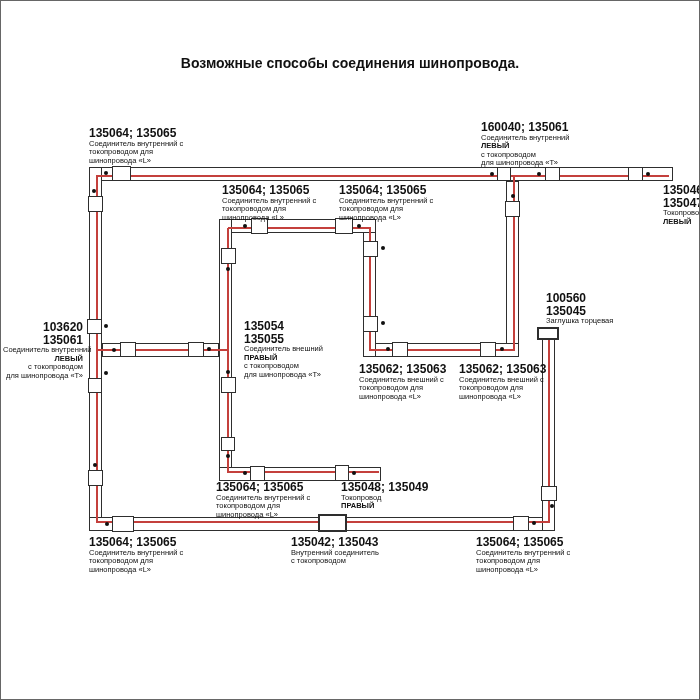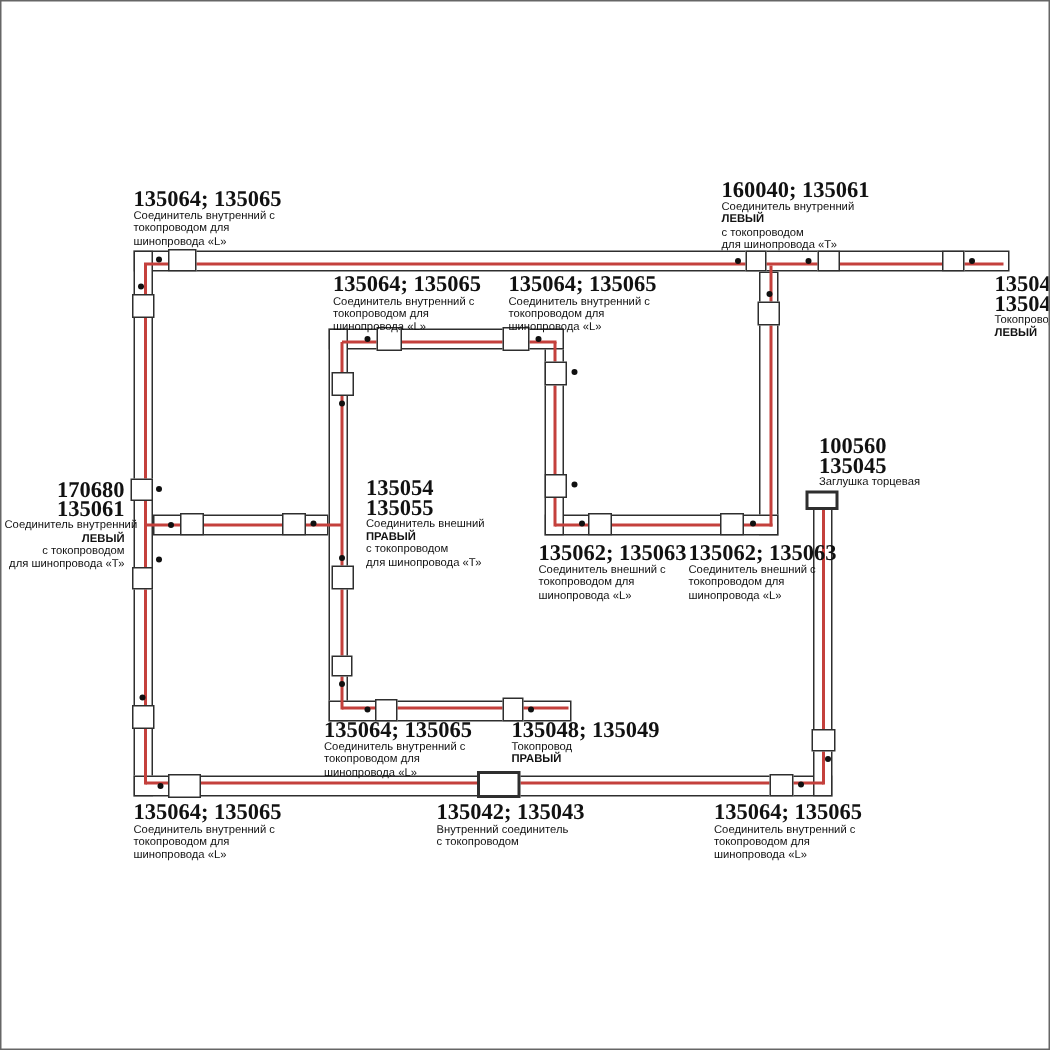--- a/index.html
+++ b/index.html
@@ -9,29 +9,30 @@
     font-family:"Liberation Sans","DejaVu Sans",sans-serif;color:#111;
   }
   .title{position:absolute;left:0;width:100%;text-align:center;font-weight:bold;
          font-size:14px;white-space:nowrap;z-index:6;}
   .seg{position:absolute;background:#fff;border:1.5px solid #2e2e2e;box-sizing:border-box;z-index:1;}
   .red{position:absolute;background:#c4403c;z-index:2;}
   .box{position:absolute;background:#fff;border:1.6px solid #2e2e2e;box-sizing:border-box;z-index:3;}
   .wbox{border-width:2px;}
   .dot{position:absolute;width:4px;height:4px;border-radius:50%;background:#101010;z-index:4;}
   .lbl{position:absolute;z-index:5;font-size:7.5px;line-height:8.6px;white-space:nowrap;}
-  .lbl .code{font-weight:bold;font-size:15px;line-height:12.5px;font-family:Liberation Serif, serif;}
+  .lbl .code{font-weight:bold;font-size:12px;line-height:12.5px;}
   .db{font-weight:bold;}
   .ralign{text-align:right;}
 </style>
 </head>
 <body>
 
 <div id="canvas">
 
+  <div class="title" style="top:54px">Возможные способы соединения шинопровода.</div>
 
   <div class="seg" style="left:88px;top:166px;width:584px;height:14px"></div>
   <div class="seg" style="left:88px;top:166px;width:13px;height:364px"></div>
   <div class="seg" style="left:88px;top:516px;width:466px;height:14px"></div>
   <div class="seg" style="left:541px;top:336px;width:13px;height:194px"></div>
   <div class="seg" style="left:505px;top:180px;width:13px;height:176px"></div>
   <div class="seg" style="left:362px;top:342px;width:156px;height:14px"></div>
   <div class="seg" style="left:362px;top:218px;width:13px;height:138px"></div>
   <div class="seg" style="left:218px;top:218px;width:157px;height:14px"></div>
   <div class="seg" style="left:218px;top:218px;width:13px;height:262px"></div>
@@ -140,21 +141,21 @@
     <div class="db">ЛЕВЫЙ</div>
   </div>
 
   <div class="lbl" style="left:545px;top:291px">
     <div class="code">100560</div>
     <div class="code">135045</div>
     <div>Заглушка торцевая</div>
   </div>
 
   <div class="lbl ralign" style="left:2px;top:320px;width:80px">
-    <div class="code">170680</div>
+    <div class="code">103620</div>
     <div class="code">135061</div>
     <div>Соединитель внутренний</div>
     <div class="db">ЛЕВЫЙ</div>
     <div>с токопроводом</div>
     <div>для шинопровода «Т»</div>
   </div>
 
   <div class="lbl" style="left:243px;top:319px">
     <div class="code">135054</div>
     <div class="code">135055</div>

